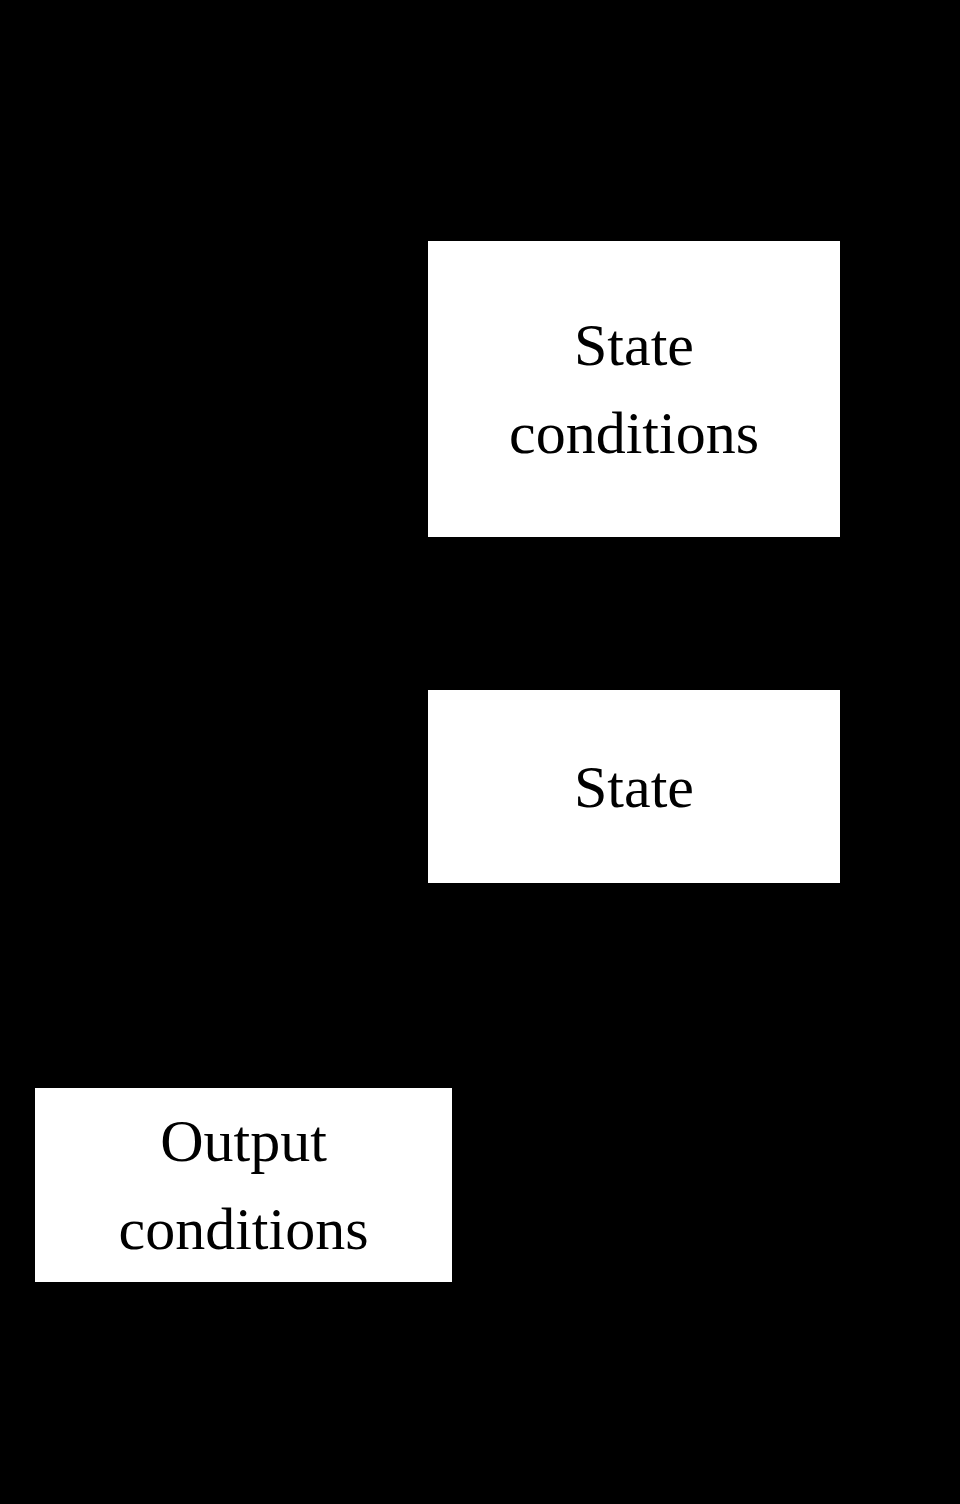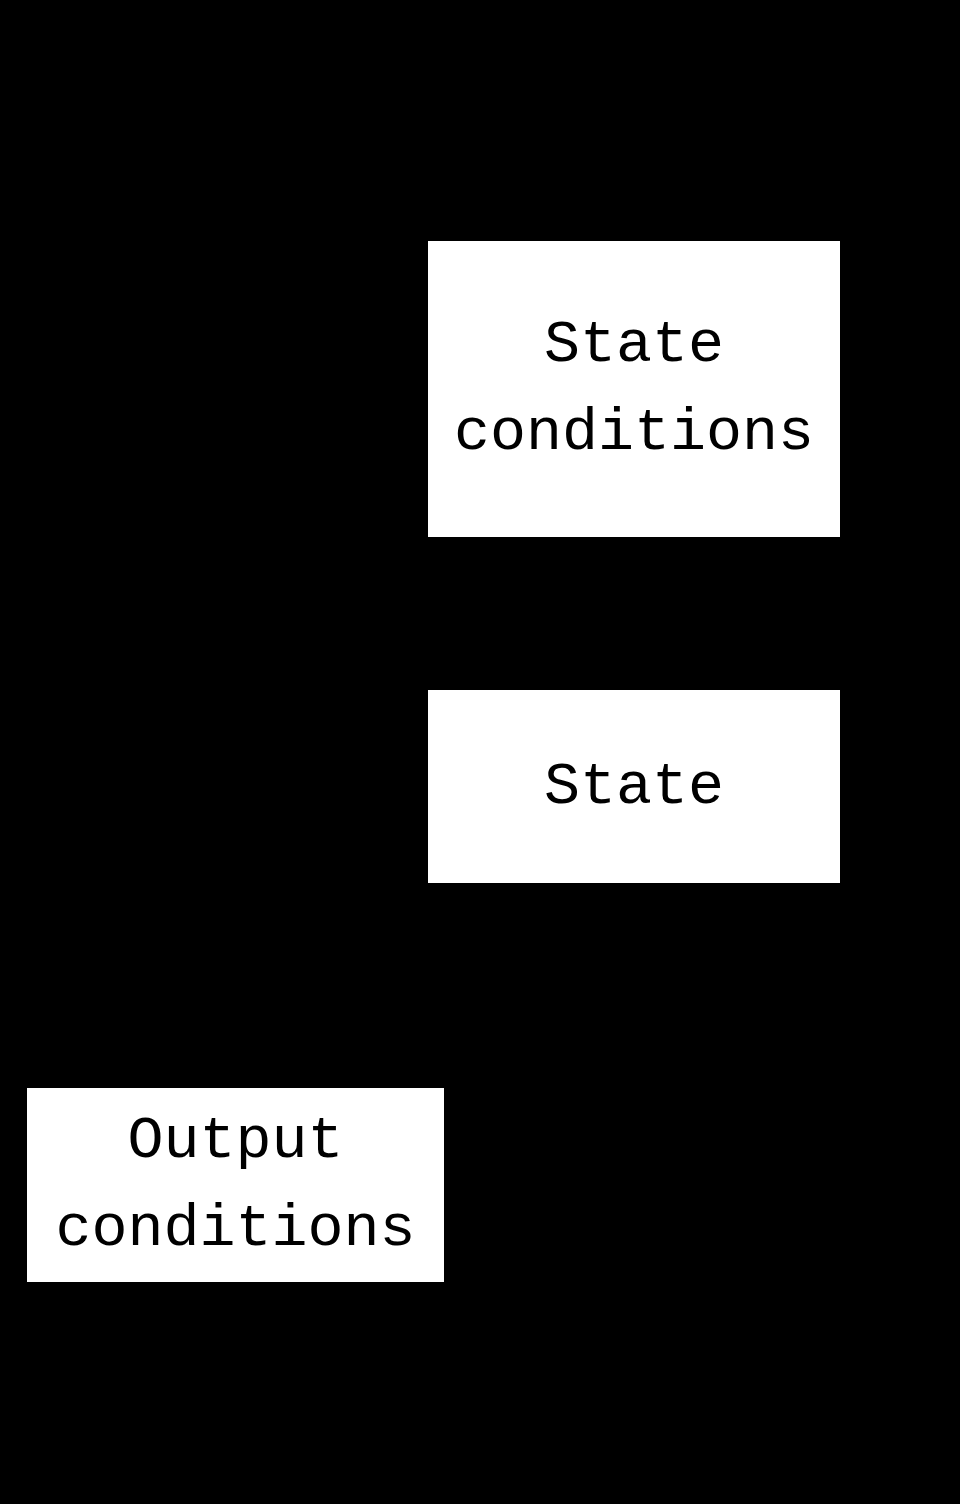--- a/index.html
+++ b/index.html
@@ -6,21 +6,21 @@
     margin: 0;
     padding: 0;
     background: #000000;
   }
   .canvas {
     position: relative;
     width: 960px;
     height: 1504px;
     background: var(--bg, #000000);
     overflow: hidden;
-    font-family: Liberation Mono, monospace;
+    font-family: Liberation Serif, serif;
   }
   .node {
     position: absolute;
     background: var(--node-fill, #ffffff);
     color: var(--node-text, #000000);
     display: flex;
     flex-direction: column;
     align-items: center;
     justify-content: center;
     text-align: center;
@@ -37,21 +37,21 @@
     width: 412px;
     height: 296px;
   }
   .node-state {
     left: 428px;
     top: 690px;
     width: 412px;
     height: 193px;
   }
   .node-output {
-    left: 27px;
+    left: 35px;
     top: 1088px;
     width: 417px;
     height: 194px;
   }
 </style>
 </head>
 <body>
 
 <div class="canvas">
 

